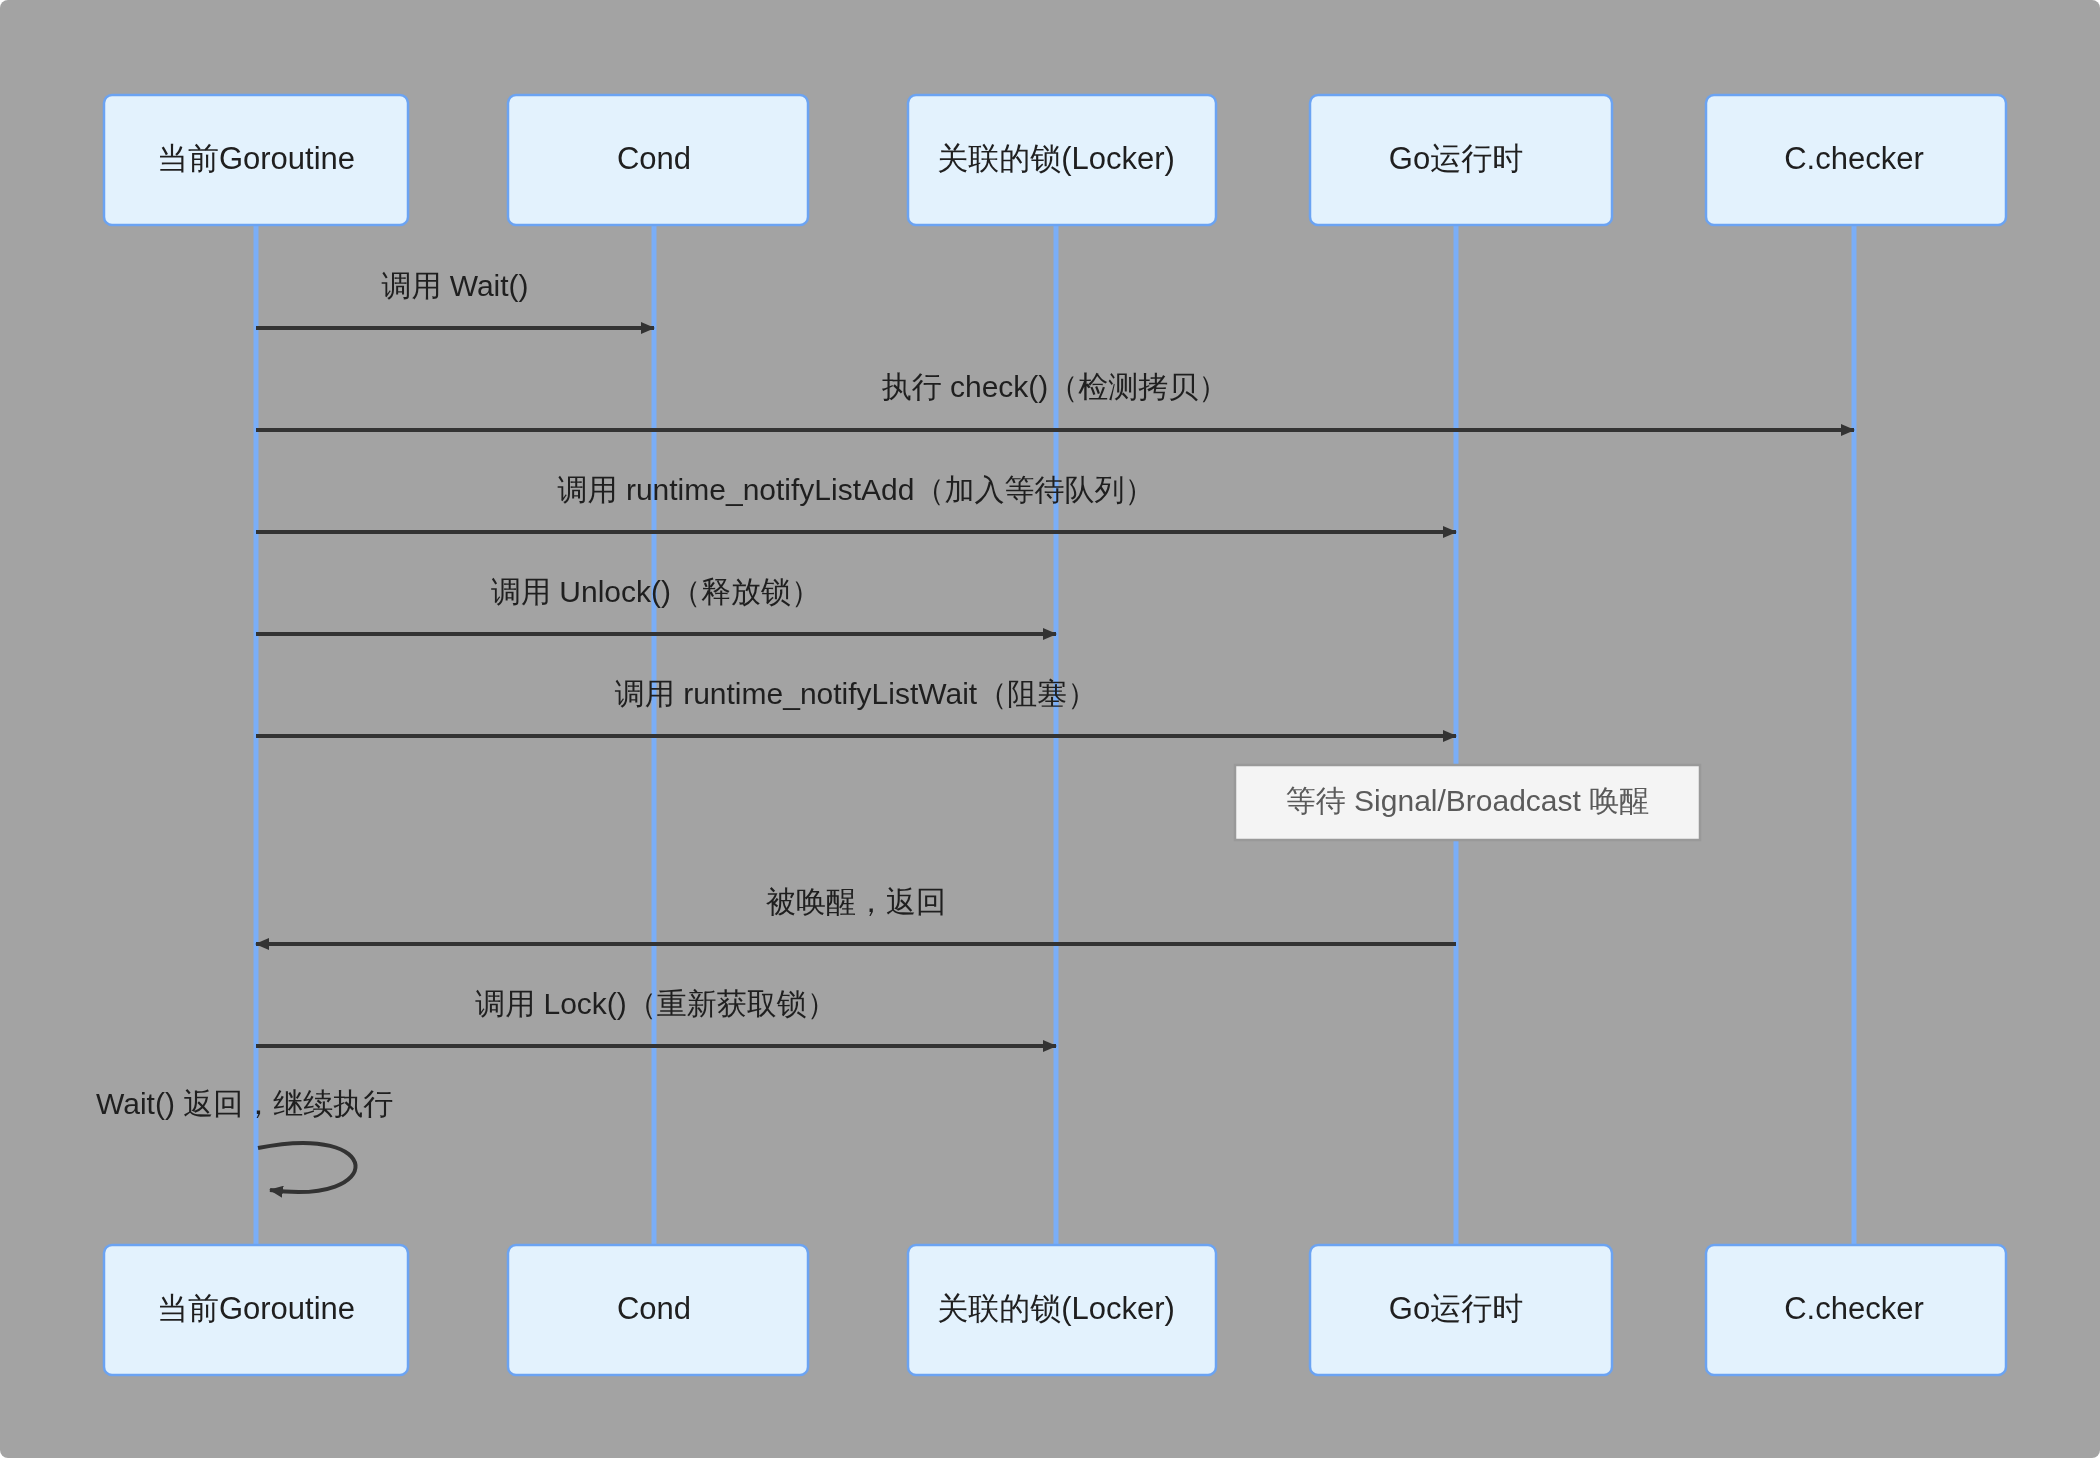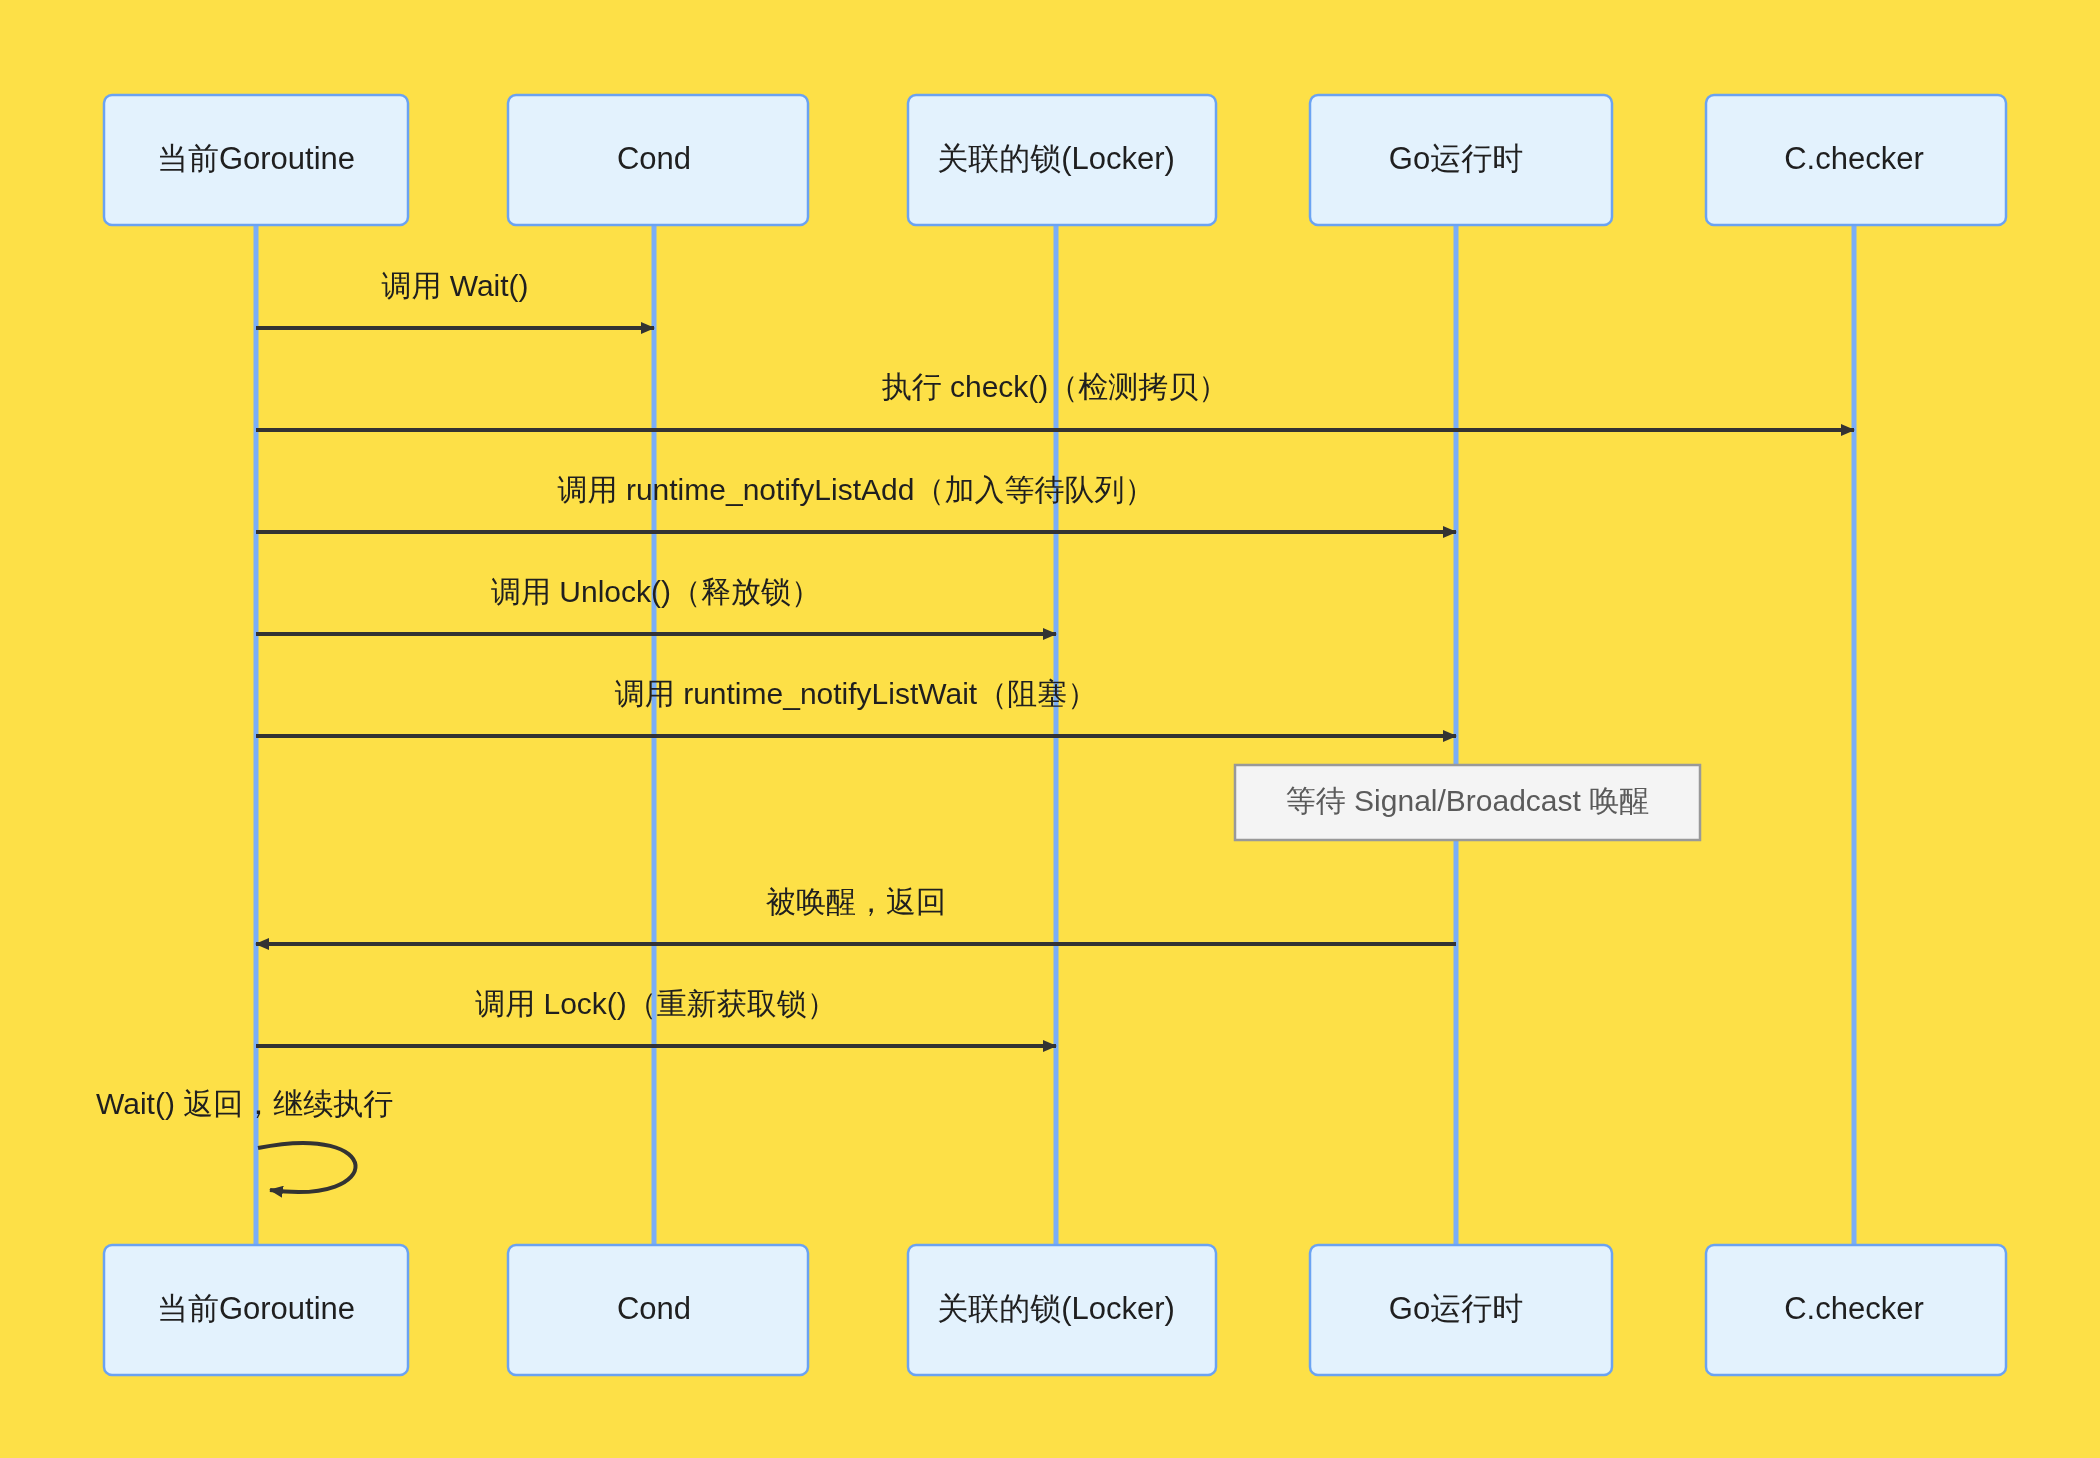--- a/index.html
+++ b/index.html
@@ -7,22 +7,23 @@
     padding: 0;
     background: #ffffff;
   }
   body {
     font-family: "Liberation Sans", "DejaVu Sans", sans-serif;
   }
   #diagram-root {
     position: relative;
     width: 2100px;
     height: 1458px;
-    background: #fde047;
+    background: #a3a3a3;
     overflow: hidden;
+    border-radius: 8px;
   }
   svg.seq-canvas {
     position: absolute;
     left: 0;
     top: 0;
     width: 2100px;
     height: 1458px;
   }
   .actor-box-rect {
     fill: #e3f2fd;

